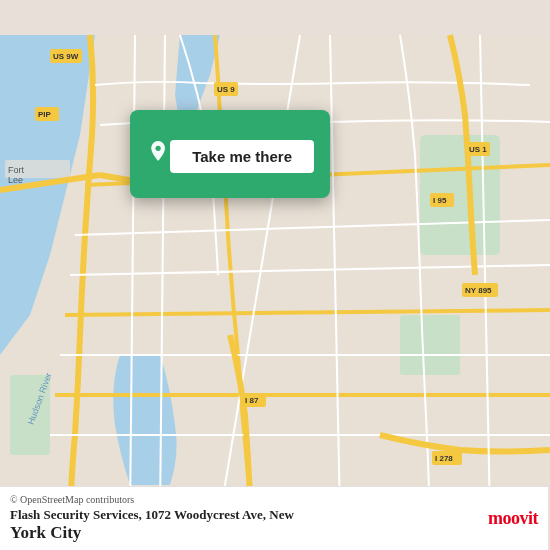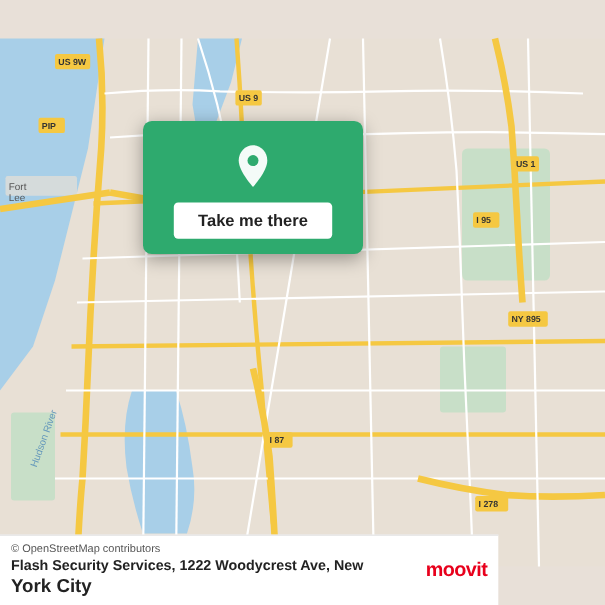--- a/index.html
+++ b/index.html
@@ -29,21 +29,21 @@
 
     
     #location-card {
       position: absolute;
       top: 110px;
       left: 130px;
       width: 200px;
       background: #2eaa6e;
       border-radius: 8px;
       display: flex;
-      flex-direction: column;
+      flex-direction: row;
       align-items: center;
       padding: 18px 16px 14px 16px;
       box-shadow: 0 4px 16px rgba(0,0,0,0.35);
       z-index: 10;
     }
 
     #pin-icon {
       width: 46px;
       height: 46px;
       margin-bottom: 10px;
@@ -59,28 +59,29 @@
       font-weight: 600;
       cursor: pointer;
       white-space: nowrap;
     }
 
     
     #bottom-bar {
       position: absolute;
       bottom: 0;
       left: 0;
-      width: 453px;
+      width: 548px;
       background: white;
       padding: 7px 10px 7px 10px;
       display: flex;
       align-items: center;
       justify-content: space-between;
       border-top: 1px solid #e0e0e0;
       z-index: 20;
+      font-family: Liberation Serif, serif;
     }
 
     #bottom-left {
       display: flex;
       flex-direction: column;
     }
 
     #osm-credit {
       font-size: 10px;
       color: #555;
@@ -203,21 +204,21 @@
       <circle cx="23" cy="18" r="5" fill="#2eaa6e"></circle>
     </svg>
 
     <button id="take-me-there-btn">Take me there</button>
   </div>
 
   <div id="bottom-bar">
     <div id="bottom-left">
       <span id="osm-credit">© OpenStreetMap contributors</span>
       <div>
-        <span id="location-name">Flash Security Services, 1222 Woodycrest Ave, New</span>
+        <span id="location-name">Flash Security Services, 1072 Woodycrest Ave, New</span>
         <br>
         <span style="font-size:17px;font-weight:600;color:#222;">York City</span>
       </div>
     </div>
 
     <div id="moovit-logo">
       <span id="moovit-text">moovit</span>
     </div>
   </div>
 

